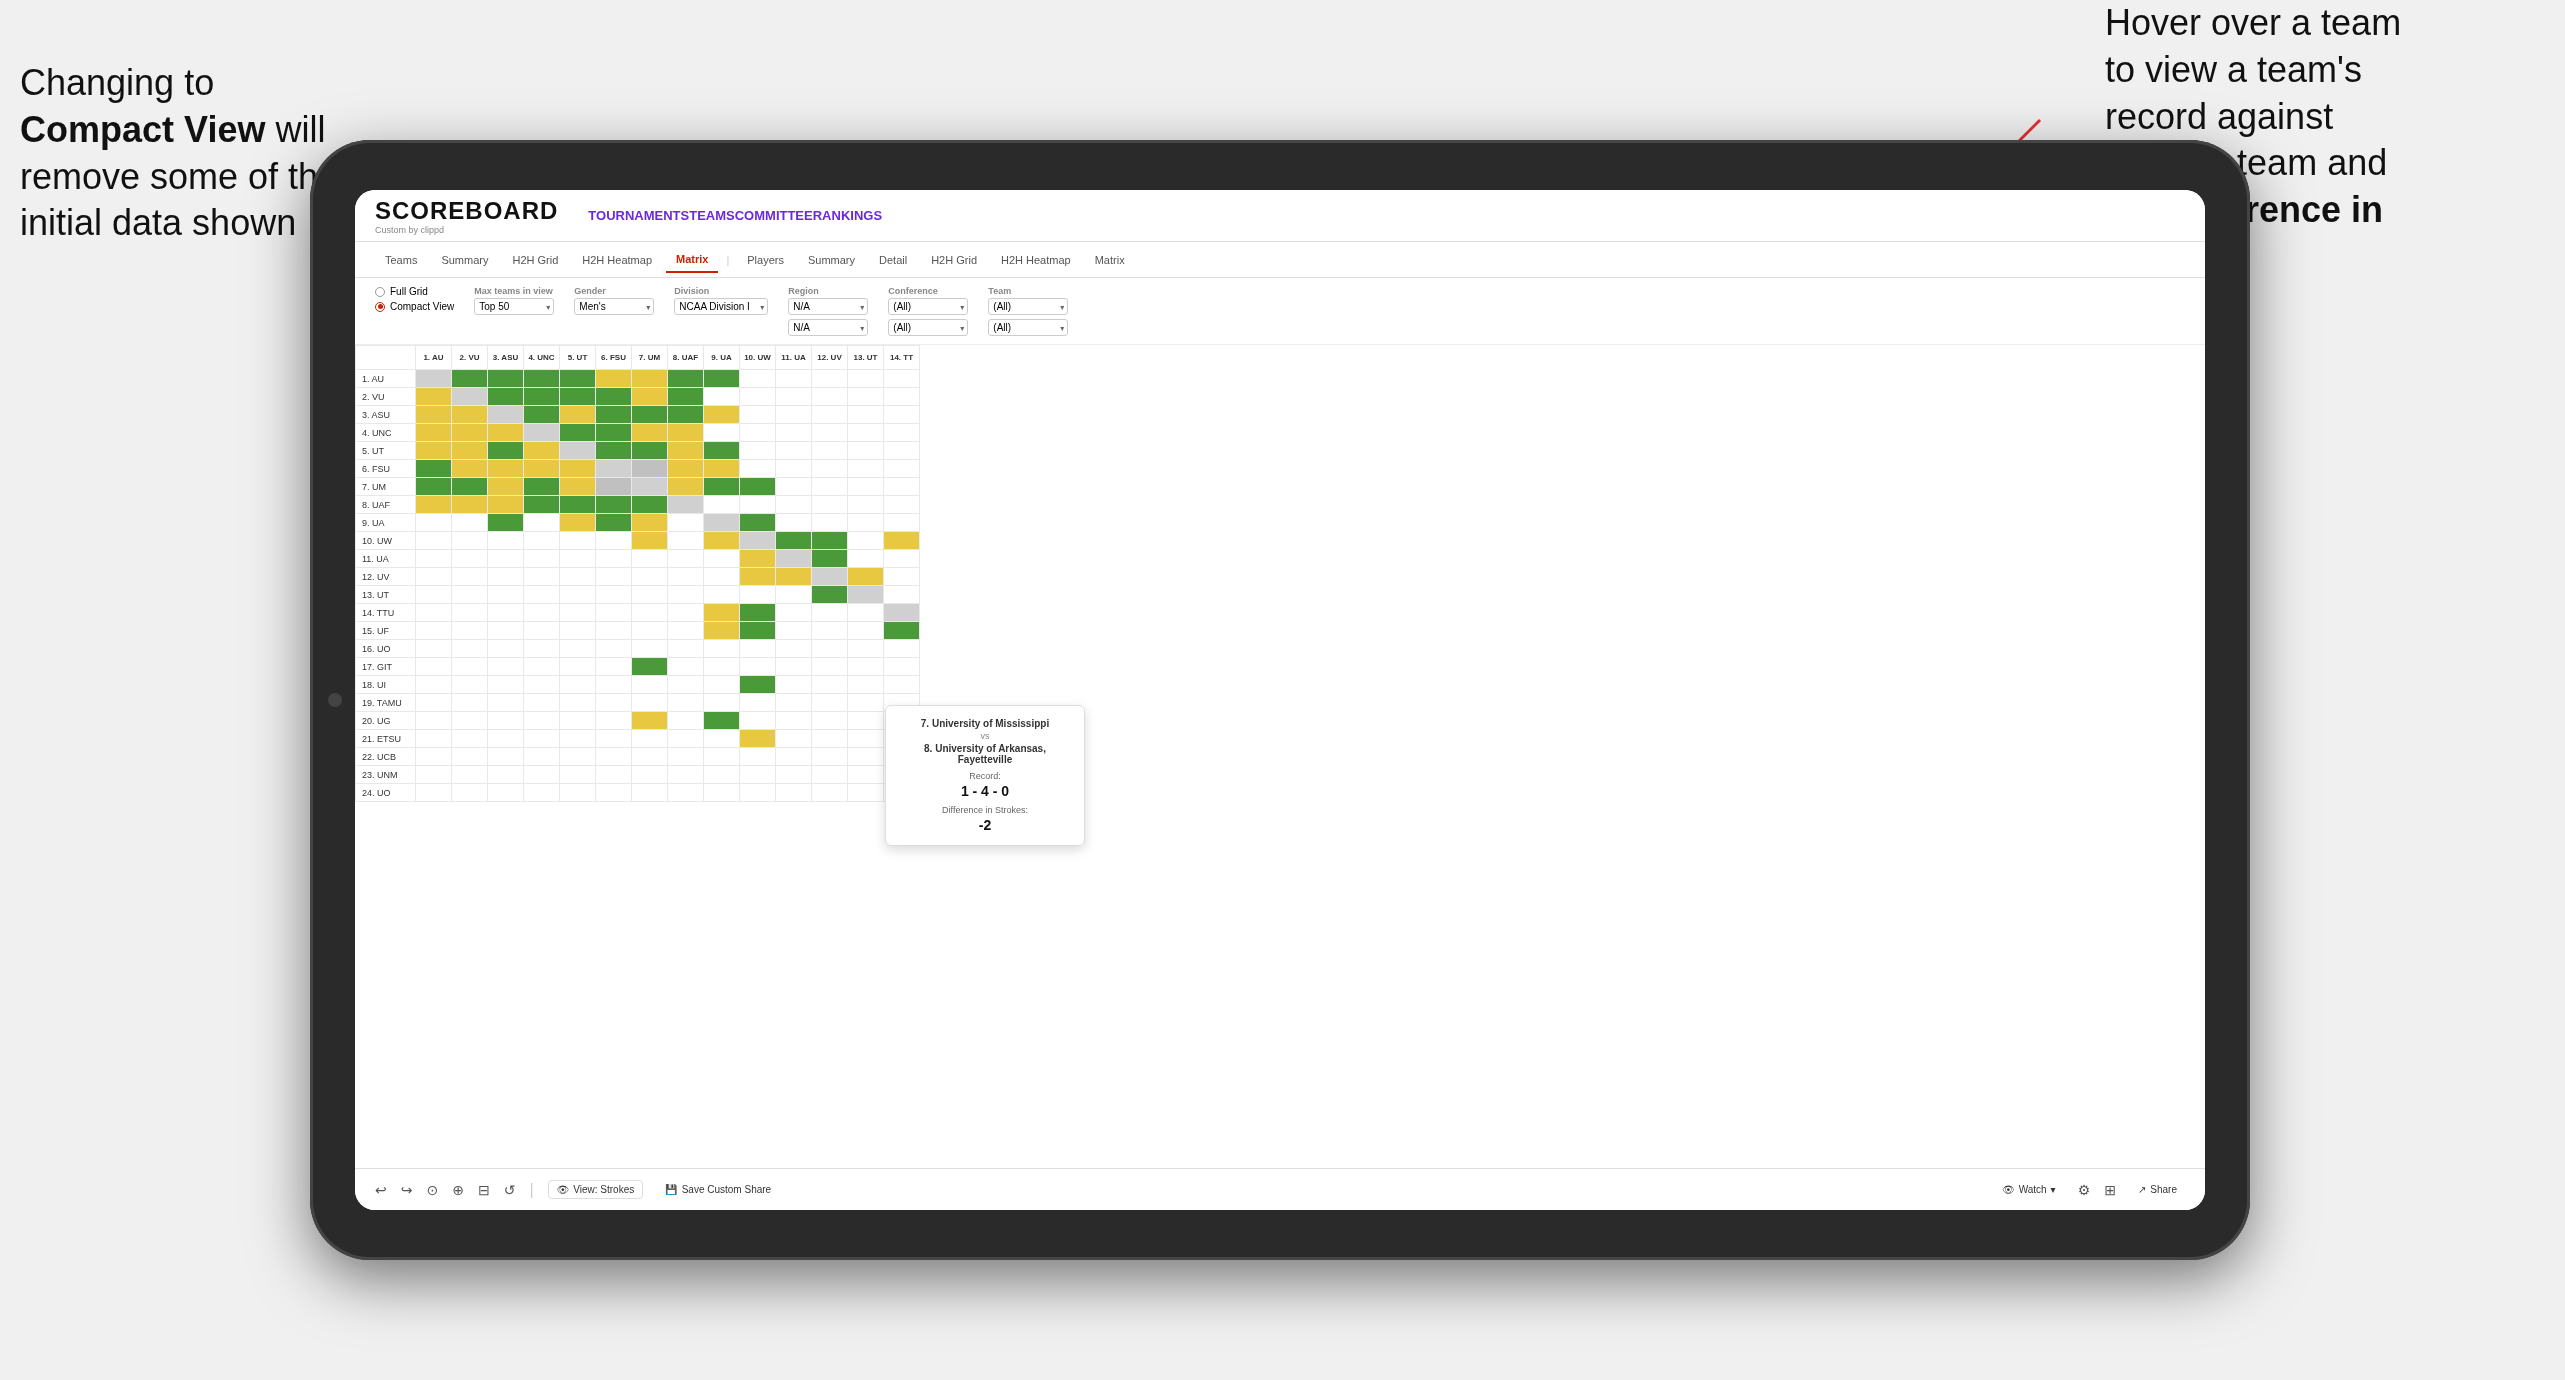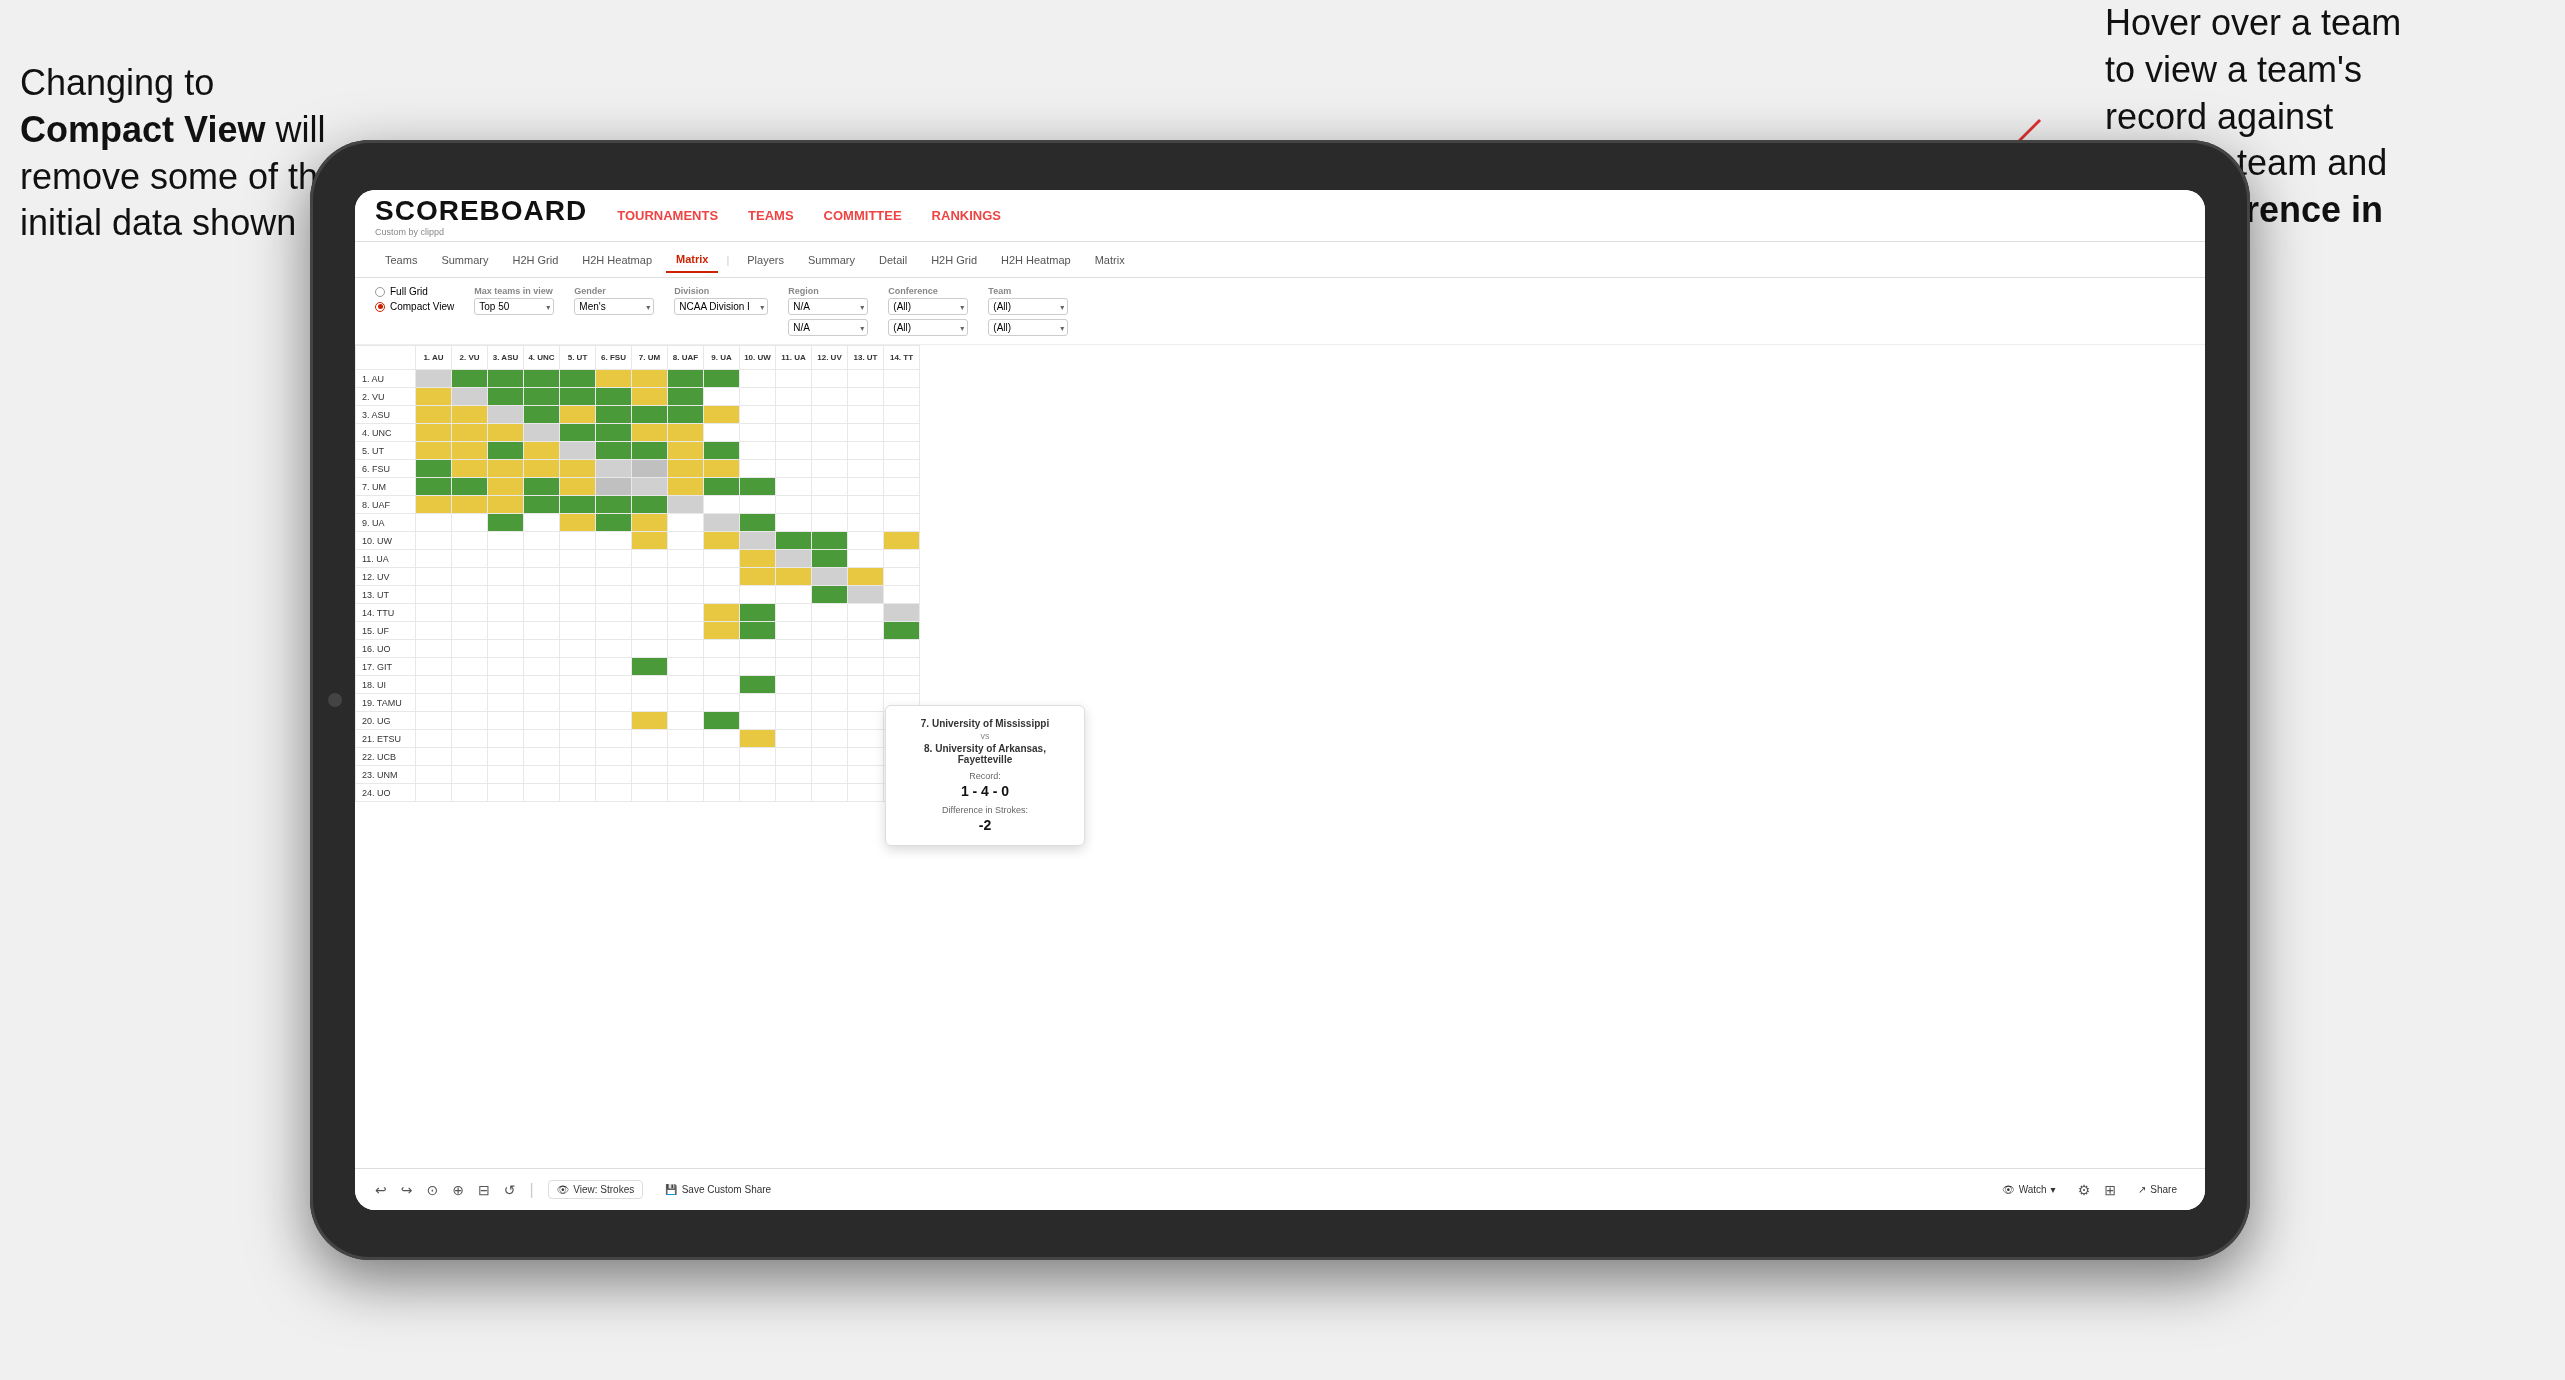--- a/index.html
+++ b/index.html
@@ -98,37 +98,36 @@
       height: 52px;
     }
 
     .logo-area {
       display: flex;
       flex-direction: column;
       margin-right: 30px;
     }
 
     .logo-text {
-      font-size: 28px;
+      font-size: 24px;
       font-weight: 900;
       letter-spacing: 1px;
       color: #111;
     }
 
     .logo-sub {
       font-size: 9px;
       color: #888;
     }
 
     .nav-items {
       display: flex;
-      gap: 30px;
       font-size: 13px;
       font-weight: 600;
-      color: #ef4444;
+      color: #6d28d9;
       justify-content: space-between;
     }
 
     .nav-item {
       cursor: pointer;
       padding: 4px 0;
     }
 
     
     .tabs-row {

